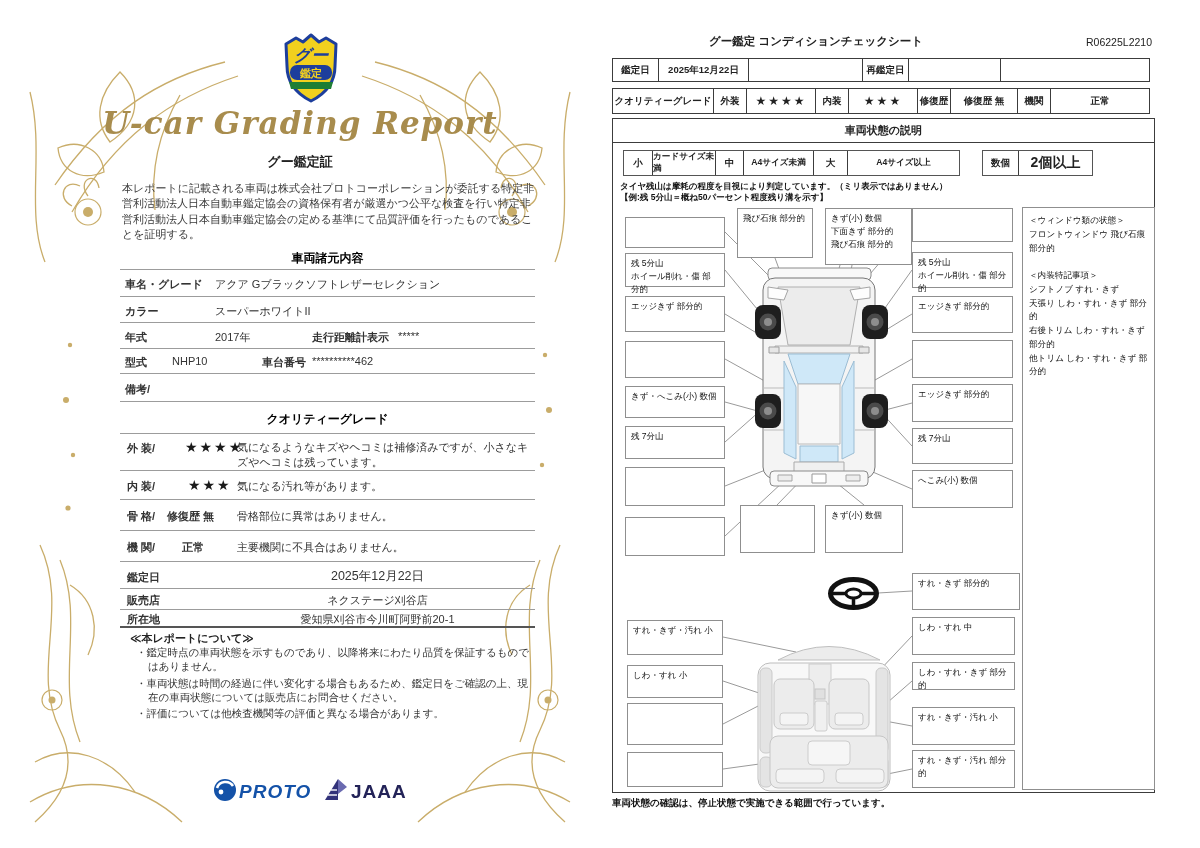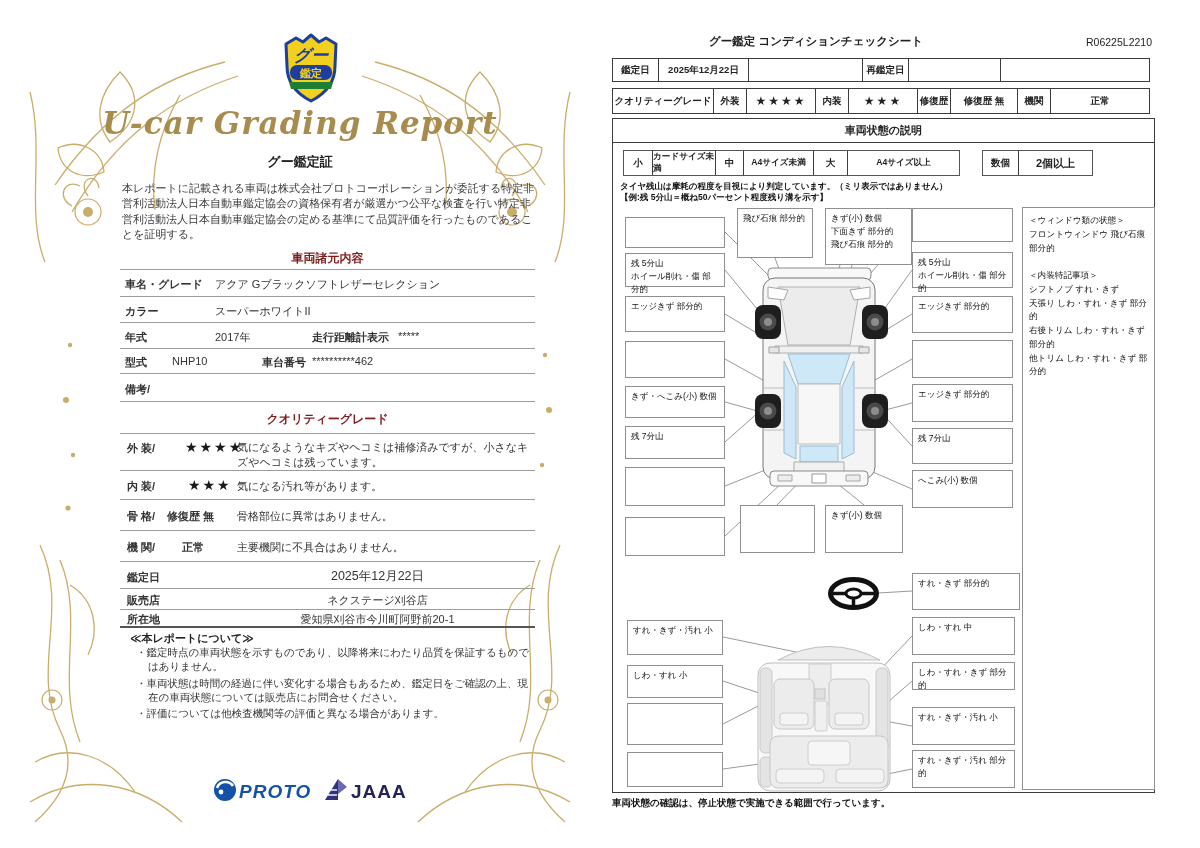--- a/index.html
+++ b/index.html
@@ -5,21 +5,21 @@
   html,body{margin:0;padding:0;background:#fff;}
   .canvas{position:relative;width:1200px;height:848px;background:#fff;overflow:hidden;
     font-family:"Liberation Sans","DejaVu Sans",sans-serif;color:#222;}
   .abs{position:absolute;}
   .ctr{text-align:center;}
   .b{font-weight:bold;}
   .ln{position:absolute;height:1px;background:#9c9c9c;}
   .ln2{position:absolute;height:2px;background:#555;}
   .script-title{font-family:"DejaVu Serif","Liberation Serif",serif;font-style:italic;font-weight:bold;
     font-size:31px;color:#a88c4d;letter-spacing:1px;}
-  .sec-title{font-size:12px;font-weight:bold;color:#7f1d1d;}
+  .sec-title{font-size:12px;font-weight:bold;color:#000000;}
   .lbl{font-size:11px;font-weight:bold;color:#333;}
   .val{font-size:11px;color:#333;}
   .stars{font-size:14px;color:#1a1a1a;letter-spacing:2px;}
   .desc{font-size:11px;color:#333;line-height:1.35;}
   .note-item{font-size:10.5px;color:#333;line-height:1.32;padding-left:12px;text-indent:-12px;margin-bottom:3px;}
   .tbl{position:absolute;display:flex;border:1px solid #3c3c3c;background:#fff;box-sizing:border-box;}
   .tbl .c{border-right:1px solid #3c3c3c;display:flex;align-items:center;justify-content:center;
     font-size:9.5px;font-weight:bold;box-sizing:border-box;height:100%;}
   .tbl .c:last-child{border-right:none;}
   .tbl .star-c{font-size:12px;letter-spacing:2px;}
@@ -215,21 +215,21 @@
     <div class="tbl" style="left:623px;top:150px;width:337px;height:26px;border-color:#555;">
       <div class="c" style="width:29px;">小</div>
       <div class="c" style="width:63px;font-size:8.6px;">カードサイズ未満</div>
       <div class="c" style="width:28px;">中</div>
       <div class="c" style="width:70px;font-size:8.6px;">A4サイズ未満</div>
       <div class="c" style="width:34px;">大</div>
       <div class="c" style="width:113px;flex:1;font-size:8.6px;">A4サイズ以上</div>
     </div>
     <div class="tbl" style="left:982px;top:150px;width:111px;height:26px;border-color:#555;">
       <div class="c" style="width:36px;">数個</div>
-      <div class="c" style="width:75px;flex:1;font-size:11px;">2個以上</div>
+      <div class="c" style="width:75px;flex:1;font-size:14px;">2個以上</div>
     </div>
 
     <div class="tire-note" style="left:620px;top:181px;">タイヤ残山は摩耗の程度を目視により判定しています。（ミリ表示ではありません）</div>
     <div class="tire-note" style="left:620px;top:192px;">【例:残 5分山＝概ね50パーセント程度残り溝を示す】</div>
 
     <svg class="abs" style="left:612px;top:141px;z-index:1;" width="543" height="652" viewBox="0 0 543 652">
       <g class="leader">
         <line x1="163" y1="117" x2="200" y2="218"></line>
         <line x1="228" y1="124" x2="220" y2="153"></line>
         <line x1="240" y1="124" x2="234" y2="158"></line>

